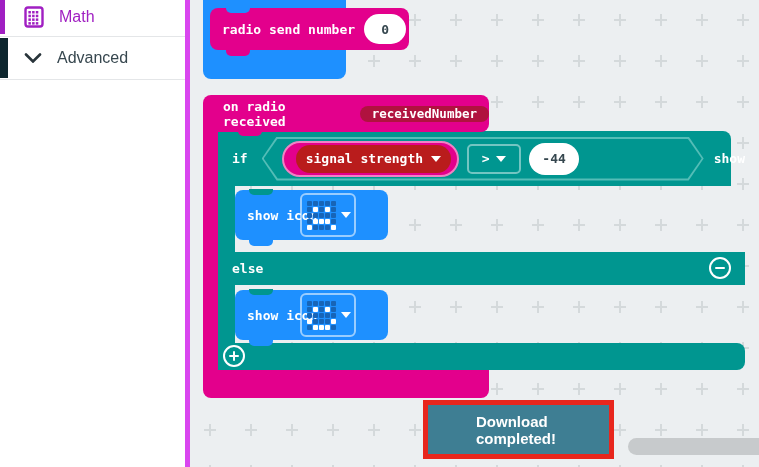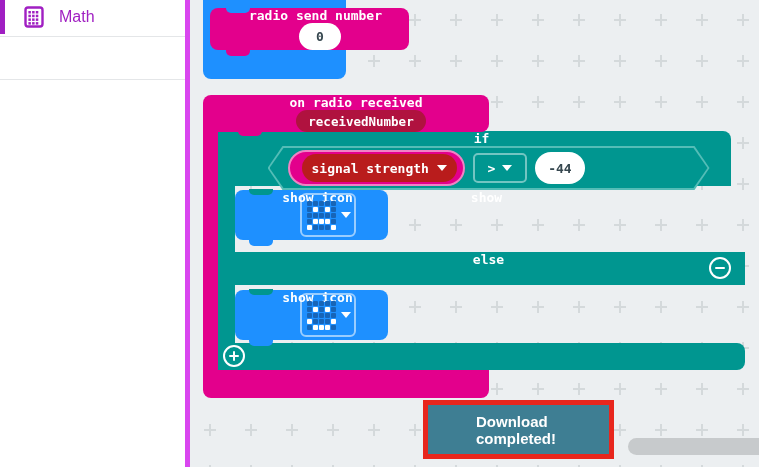--- a/index.html
+++ b/index.html
@@ -21,39 +21,39 @@
   .row-math .accent-bar { width:5px; background:#A01FC2; }
   .row-math .side-label { color:#A01FC2; font-size:16px; }
   .row-adv { top:38px; height:40px; }
   .row-adv .accent-bar { width:8px; background:#0D262E; }
   .row-adv .side-label { color:#37474F; font-size:16px; }
   .side-divider { position:absolute; left:0; width:100%; height:1px; background:#e4e6e8; }
   .div1 { top:35.5px; } .div2 { top:79px; }
 
   
   .blk { position:absolute; color:#fff; font-family:"DejaVu Sans Mono", monospace;
-         font-weight:bold; font-size:13px;flex-direction:column; }
+         font-weight:bold; font-size:13px; }
   .notch { position:absolute; top:-1px; width:24px; height:6px; border-radius:0 0 5px 5px; }
   .tab   { position:absolute; bottom:-6px; width:24px; height:6px; border-radius:0 0 5px 5px; }
   .c-blue { background:#1E90FF; } .c-pink { background:#E3008C; } .c-teal { background:#009690; }
 
   
   .blue-partial { left:13px; top:-10px; width:143px; height:89px; background:#1E90FF; border-radius:8px; }
 
   
   .radio-send { left:20px; top:8px; width:199px; height:42px; background:#E3008C;
                 border-radius:8px; display:flex; align-items:center; padding-left:12px; z-index:2; }
   .num-oval { background:#fff; color:#36474F; border-radius:16px; display:flex;
               align-items:center; justify-content:center; }
   .oval-0 { width:42px; height:30px; margin-left:9px; }
 
   
   .orr-header { left:13px; top:95px; width:286px; height:37px; background:#E3008C;
                 border-radius:8px 8px 8px 0; display:flex; align-items:center; padding-left:20px; z-index:1; }
-  .var-pill { background:#B0123F; border-radius:14px; height:28px; margin-left:10px;
+  .var-pill { background:#B0123F; border-radius:14px; height:16px; margin-left:10px;
               padding:0 12px; display:flex; align-items:center; font-size:12.5px;text-align:right; }
   .orr-spine  { left:13px; top:131px; width:16px; height:239px; background:#E3008C; }
   .orr-footer { left:13px; top:370px; width:286px; height:28px; background:#E3008C;
                 border-radius:0 0 8px 8px; }
 
   
   .if-row   { left:28px; top:131px; width:513px; height:55px; background:#009690;
               border-radius:0 8px 0 0; display:flex; align-items:center; padding-left:14px; }
   .teal-spine { left:28px; top:183px; width:17px; height:162px; background:#009690; }
   .else-row { left:28px; top:252px; width:527px; height:33px; background:#009690;
@@ -275,16 +275,23 @@
             <rect x="8.1" y="12.4" width="2.5" height="2.5"></rect>
           <rect x="11.8" y="12.4" width="2.5" height="2.5"></rect>
             <rect x="4.4" y="16.1" width="2.5" height="2.5"></rect>
           <rect x="8.1" y="16.1" width="2.5" height="2.5"></rect>
             <rect x="11.8" y="16.1" width="2.5" height="2.5"></rect>
         </g>
       </svg>
       <span class="side-label">Math</span>
     </div>
     <div class="side-divider div1"></div>
+    <div class="side-item row-adv">
+      <div class="accent-bar"></div>
+      <svg width="18" height="10" viewBox="0 0 18 10">
+        <path d="M2 1.5 L9 8.5 L16 1.5" stroke="#28343a" stroke-width="2.6" fill="none" stroke-linecap="round"></path>
+      </svg>
+      <span class="side-label">Advanced</span>
+    </div>
     <div class="side-divider div2"></div>
   </div>
 
 </div>
 
 </body></html>

